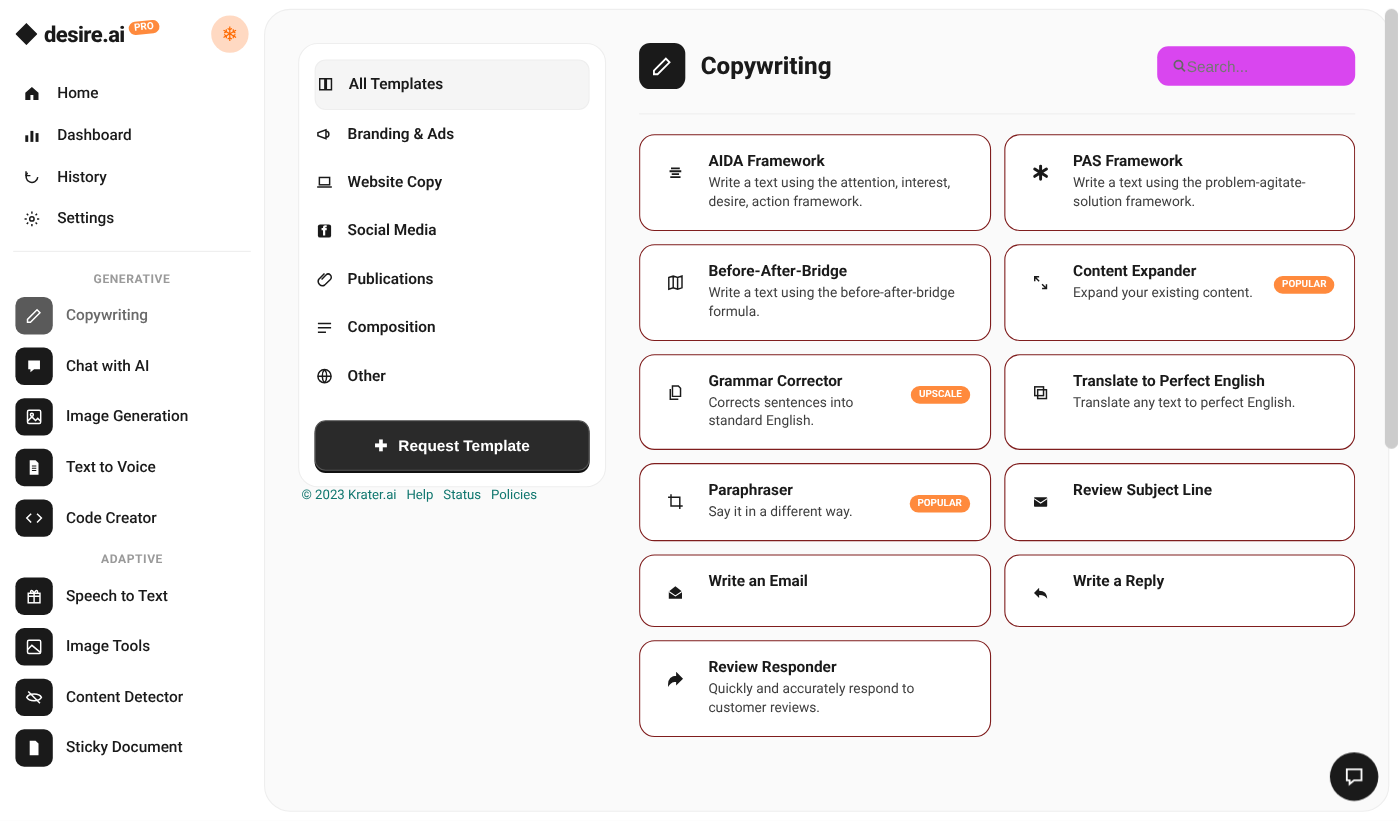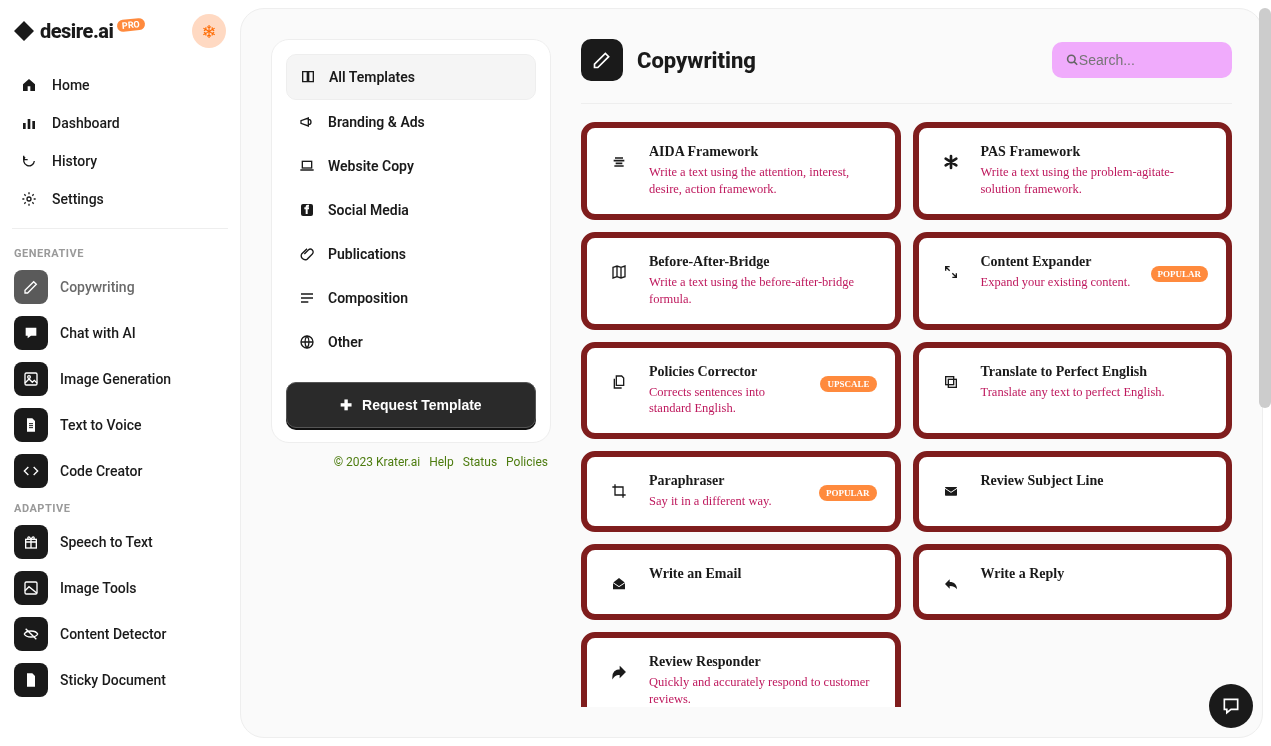--- a/index.html
+++ b/index.html
@@ -74,20 +74,21 @@
 .sec-divider {
   border-top: 1px solid #eee;
   margin: 10px 12px;
 }
 .sec-label {
   font-size: 11px;
   font-weight: 700;
   letter-spacing: 0.5px;
   color: #9a9a9a;
   padding: 8px 14px 4px 14px;
+  text-align: center;
 }
 .tool-item {
   display: flex;
   align-items: center;
   gap: 12px;
   padding: 6px 14px;
   font-size: 14px;
   font-weight: 500;
   cursor: pointer;
 }
@@ -120,21 +121,21 @@
 .cat-panel {
   background: #fff;
   border: 1px solid #eee;
   border-radius: 18px;
   padding: 14px;
 }
 .cat-item {
   display: flex;
   align-items: center;
   gap: 12px;
-  padding: 14px 12px;
+  padding: 14px 0;
   font-size: 14px;
   font-weight: 600;
   border-radius: 10px;
   cursor: pointer;
 }
 .cat-item.active {
   background: #f5f5f5;
   border: 1px solid #eee;
 }
 .cat-item .cic {
@@ -154,24 +155,24 @@
   font-size: 14px;
   font-weight: 600;
   display: flex;
   align-items: center;
   justify-content: center;
   gap: 10px;
   cursor: pointer;
   box-shadow: 0 2px 0 #111;
 }
 .footer-links {
-  margin-top: 12px;
+  margin-top: 0;
   font-size: 12px;
-  color: #4d7c0f;
-  text-align: right;
+  color: #0f766e;
+  text-align: left;
 }
 .footer-links span { margin: 0 3px; }
 .right-panel {
   flex: 1;
   display: flex;
   flex-direction: column;
   min-width: 0;
 }
 .header-row {
   display: flex;
@@ -187,21 +188,21 @@
   display: flex;
   align-items: center;
   justify-content: center;
 }
 .header-title {
   font-size: 22px;
   font-weight: 800;
 }
 .search-box {
   margin-left: auto;
-  background: #f0abfc;
+  background: #d946ef;
   border-radius: 10px;
   padding: 10px 14px;
   display: flex;
   align-items: center;
   gap: 0;
   width: 180px;
   color: #8a8a8a;
 }
 .search-box input {
   border: none;
@@ -217,47 +218,46 @@
   border-top: 1px solid #eee;
   padding-top: 18px;
 }
 .cards-grid {
   display: grid;
   grid-template-columns: 1fr 1fr;
   gap: 12px;
 }
 .card {
   background: #fff;
-  border: 6px solid #7f1d1d;
+  border: 1px solid #7f1d1d;
   border-radius: 14px;
   padding: 16px 18px;
   display: flex;
   align-items: flex-start;
   gap: 16px;
   cursor: pointer;
-  font-family: Liberation Serif, serif;
 }
 .card-icon {
   width: 28px; height: 28px;
   flex-shrink: 0;
   display: flex;
   align-items: center;
   justify-content: center;
   margin-top: 4px;
   font-size: 20px;
 }
 .card-body { flex: 1; min-width: 0; }
 .card-title {
   font-size: 14px;
   font-weight: 700;
   margin-bottom: 4px;
 }
 .card-desc {
   font-size: 12.5px;
-  color: #be185d;
+  color: #404040;
   line-height: 1.35;
 }
 .badge {
   font-size: 9px;
   font-weight: 700;
   padding: 3px 7px;
   border-radius: 10px;
   background: #ff8a3d;
   color: #fff;
   align-self: flex-start;
@@ -569,21 +569,21 @@
     <span class="badge popular">POPULAR</span>
           </div>
           <div class="card">
     <div class="card-icon">
               <svg width="16" height="16" viewBox="0 0 24 24" fill="none" stroke="currentColor" stroke-width="2">
                 <path d="M8 3 H16 L19 6 V17 H8 Z"></path>
                 <path d="M5 7 V21 H16"></path>
               </svg>
             </div>
     <div class="card-body">
-      <div class="card-title">Policies Corrector</div>
+      <div class="card-title">Grammar Corrector</div>
       <div class="card-desc">Corrects sentences into standard English.</div>
     </div>
     <span class="badge upscale">UPSCALE</span>
           </div>
           <div class="card">
     <div class="card-icon">
               <svg width="16" height="16" viewBox="0 0 24 24" fill="none" stroke="currentColor" stroke-width="2">
                 <rect x="8" y="8" width="12" height="12"></rect>
                 <rect x="4" y="4" width="12" height="12"></rect>
               </svg>

